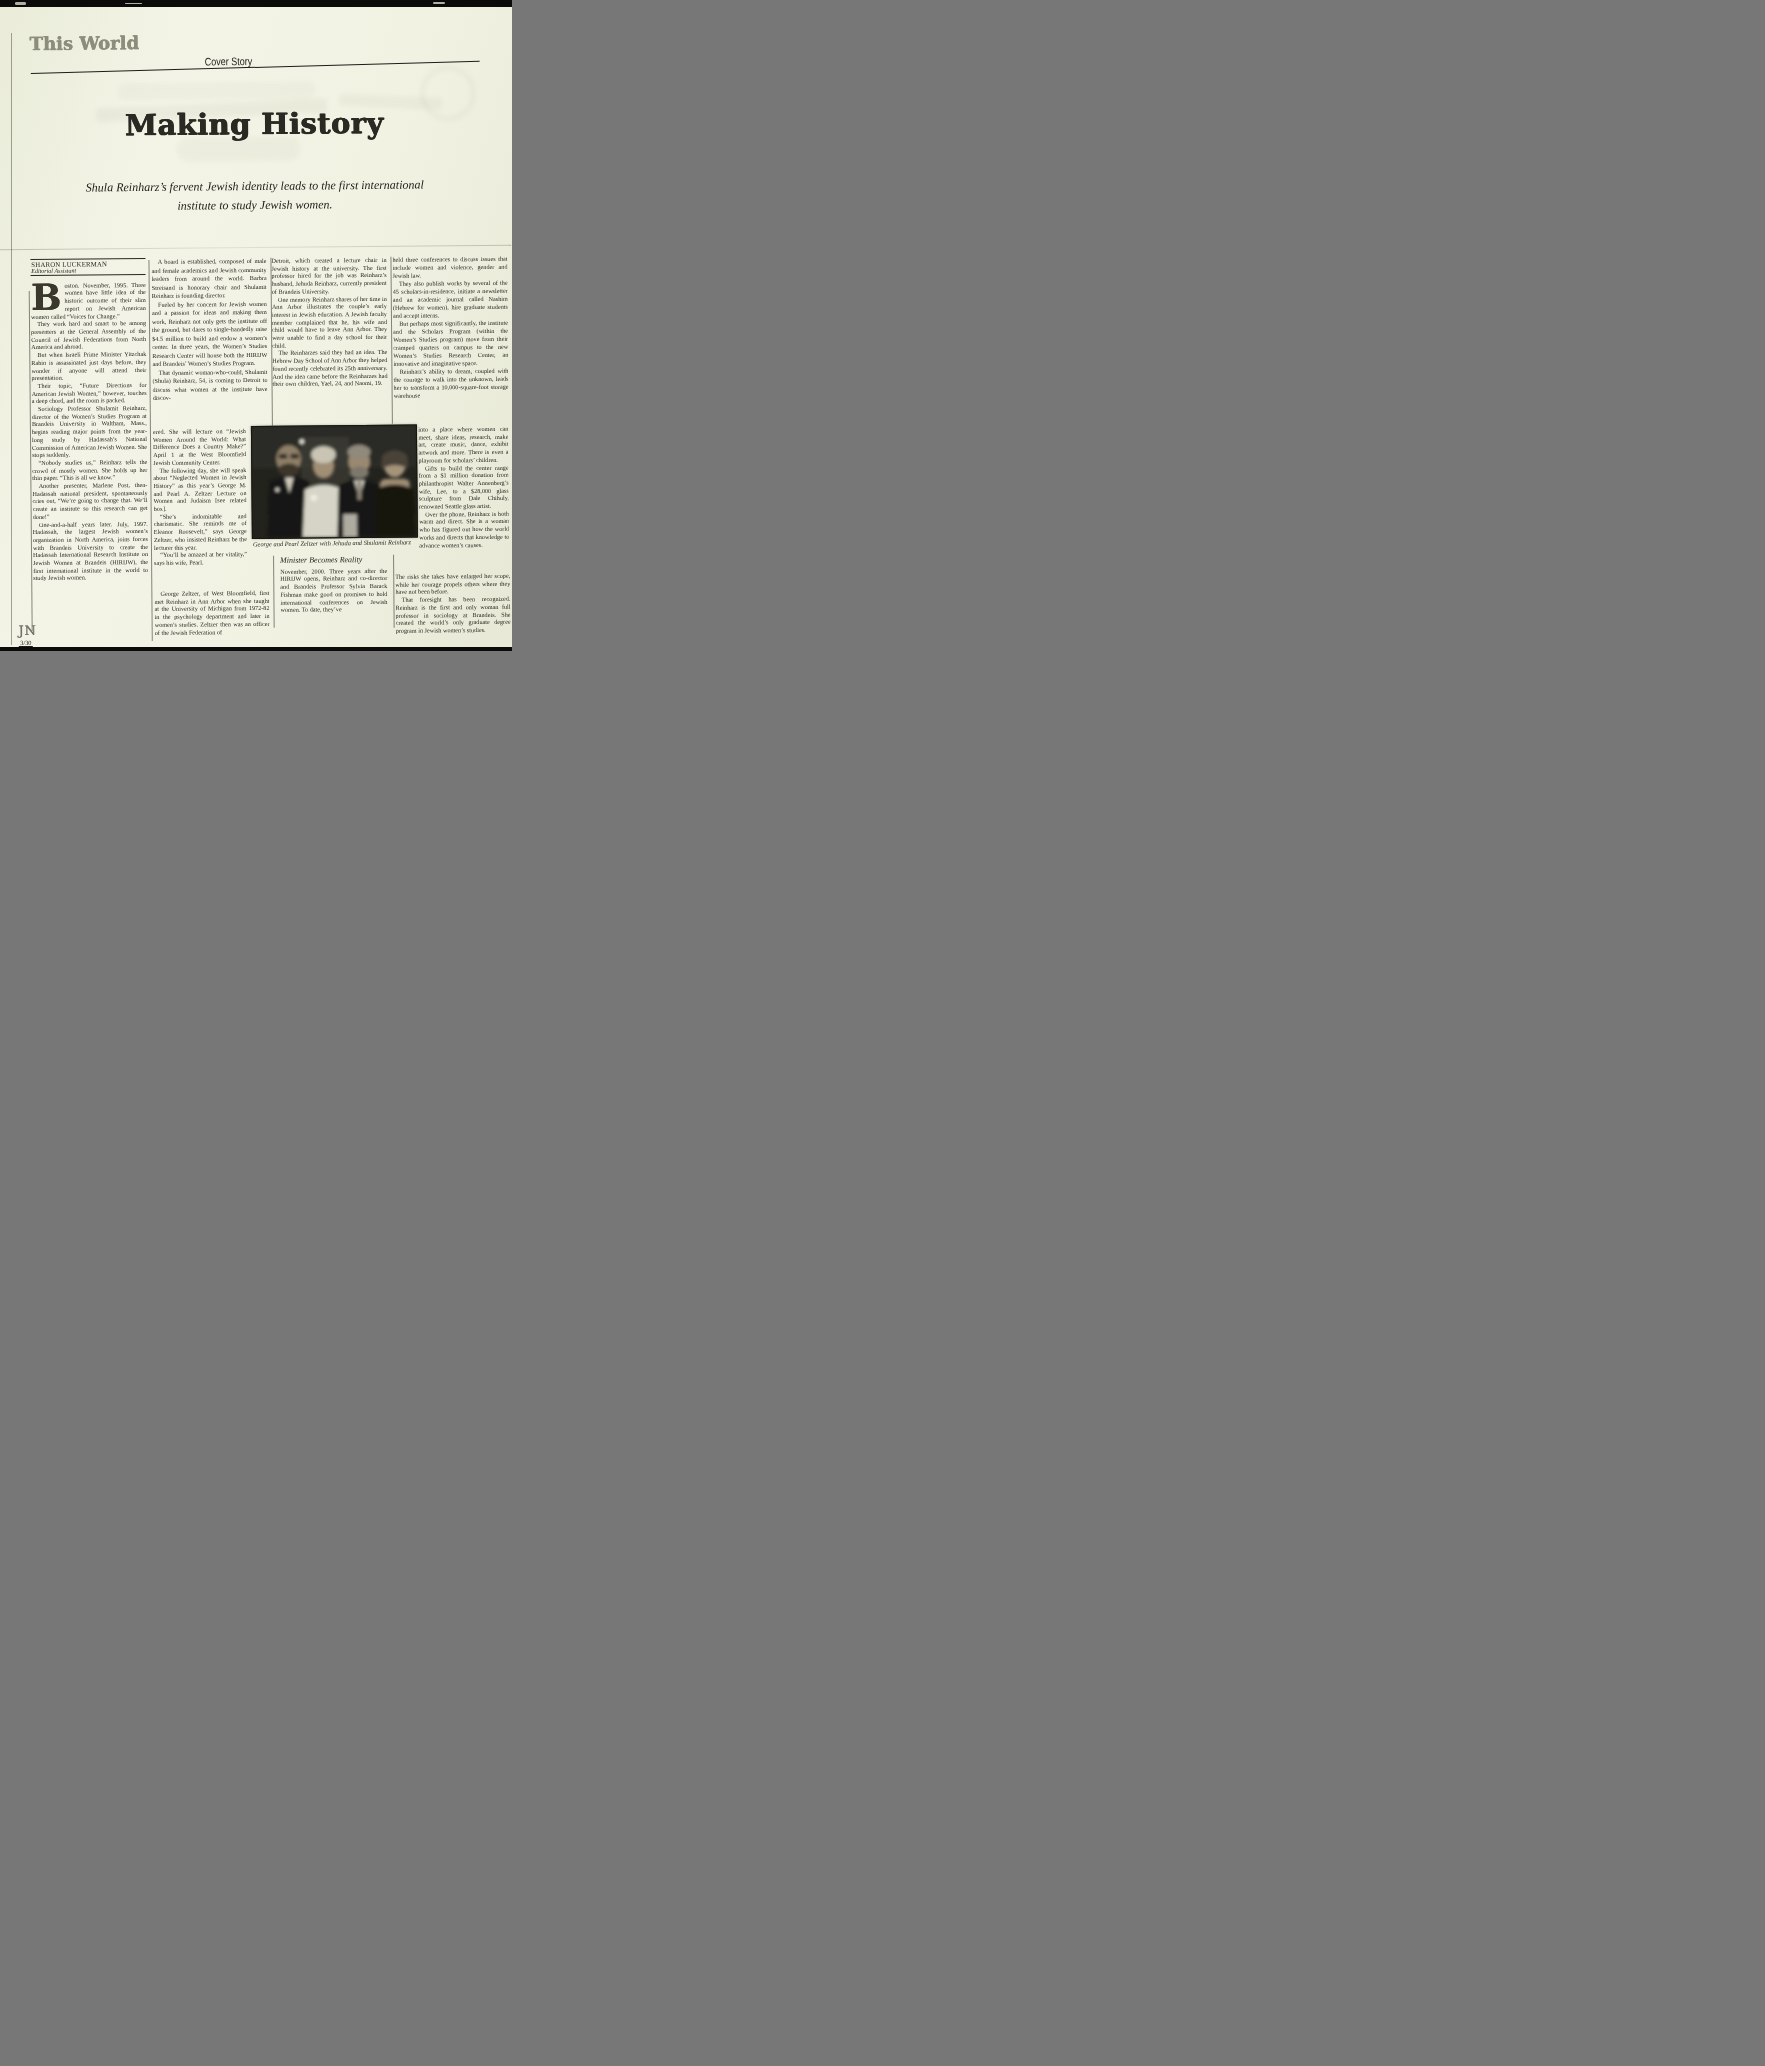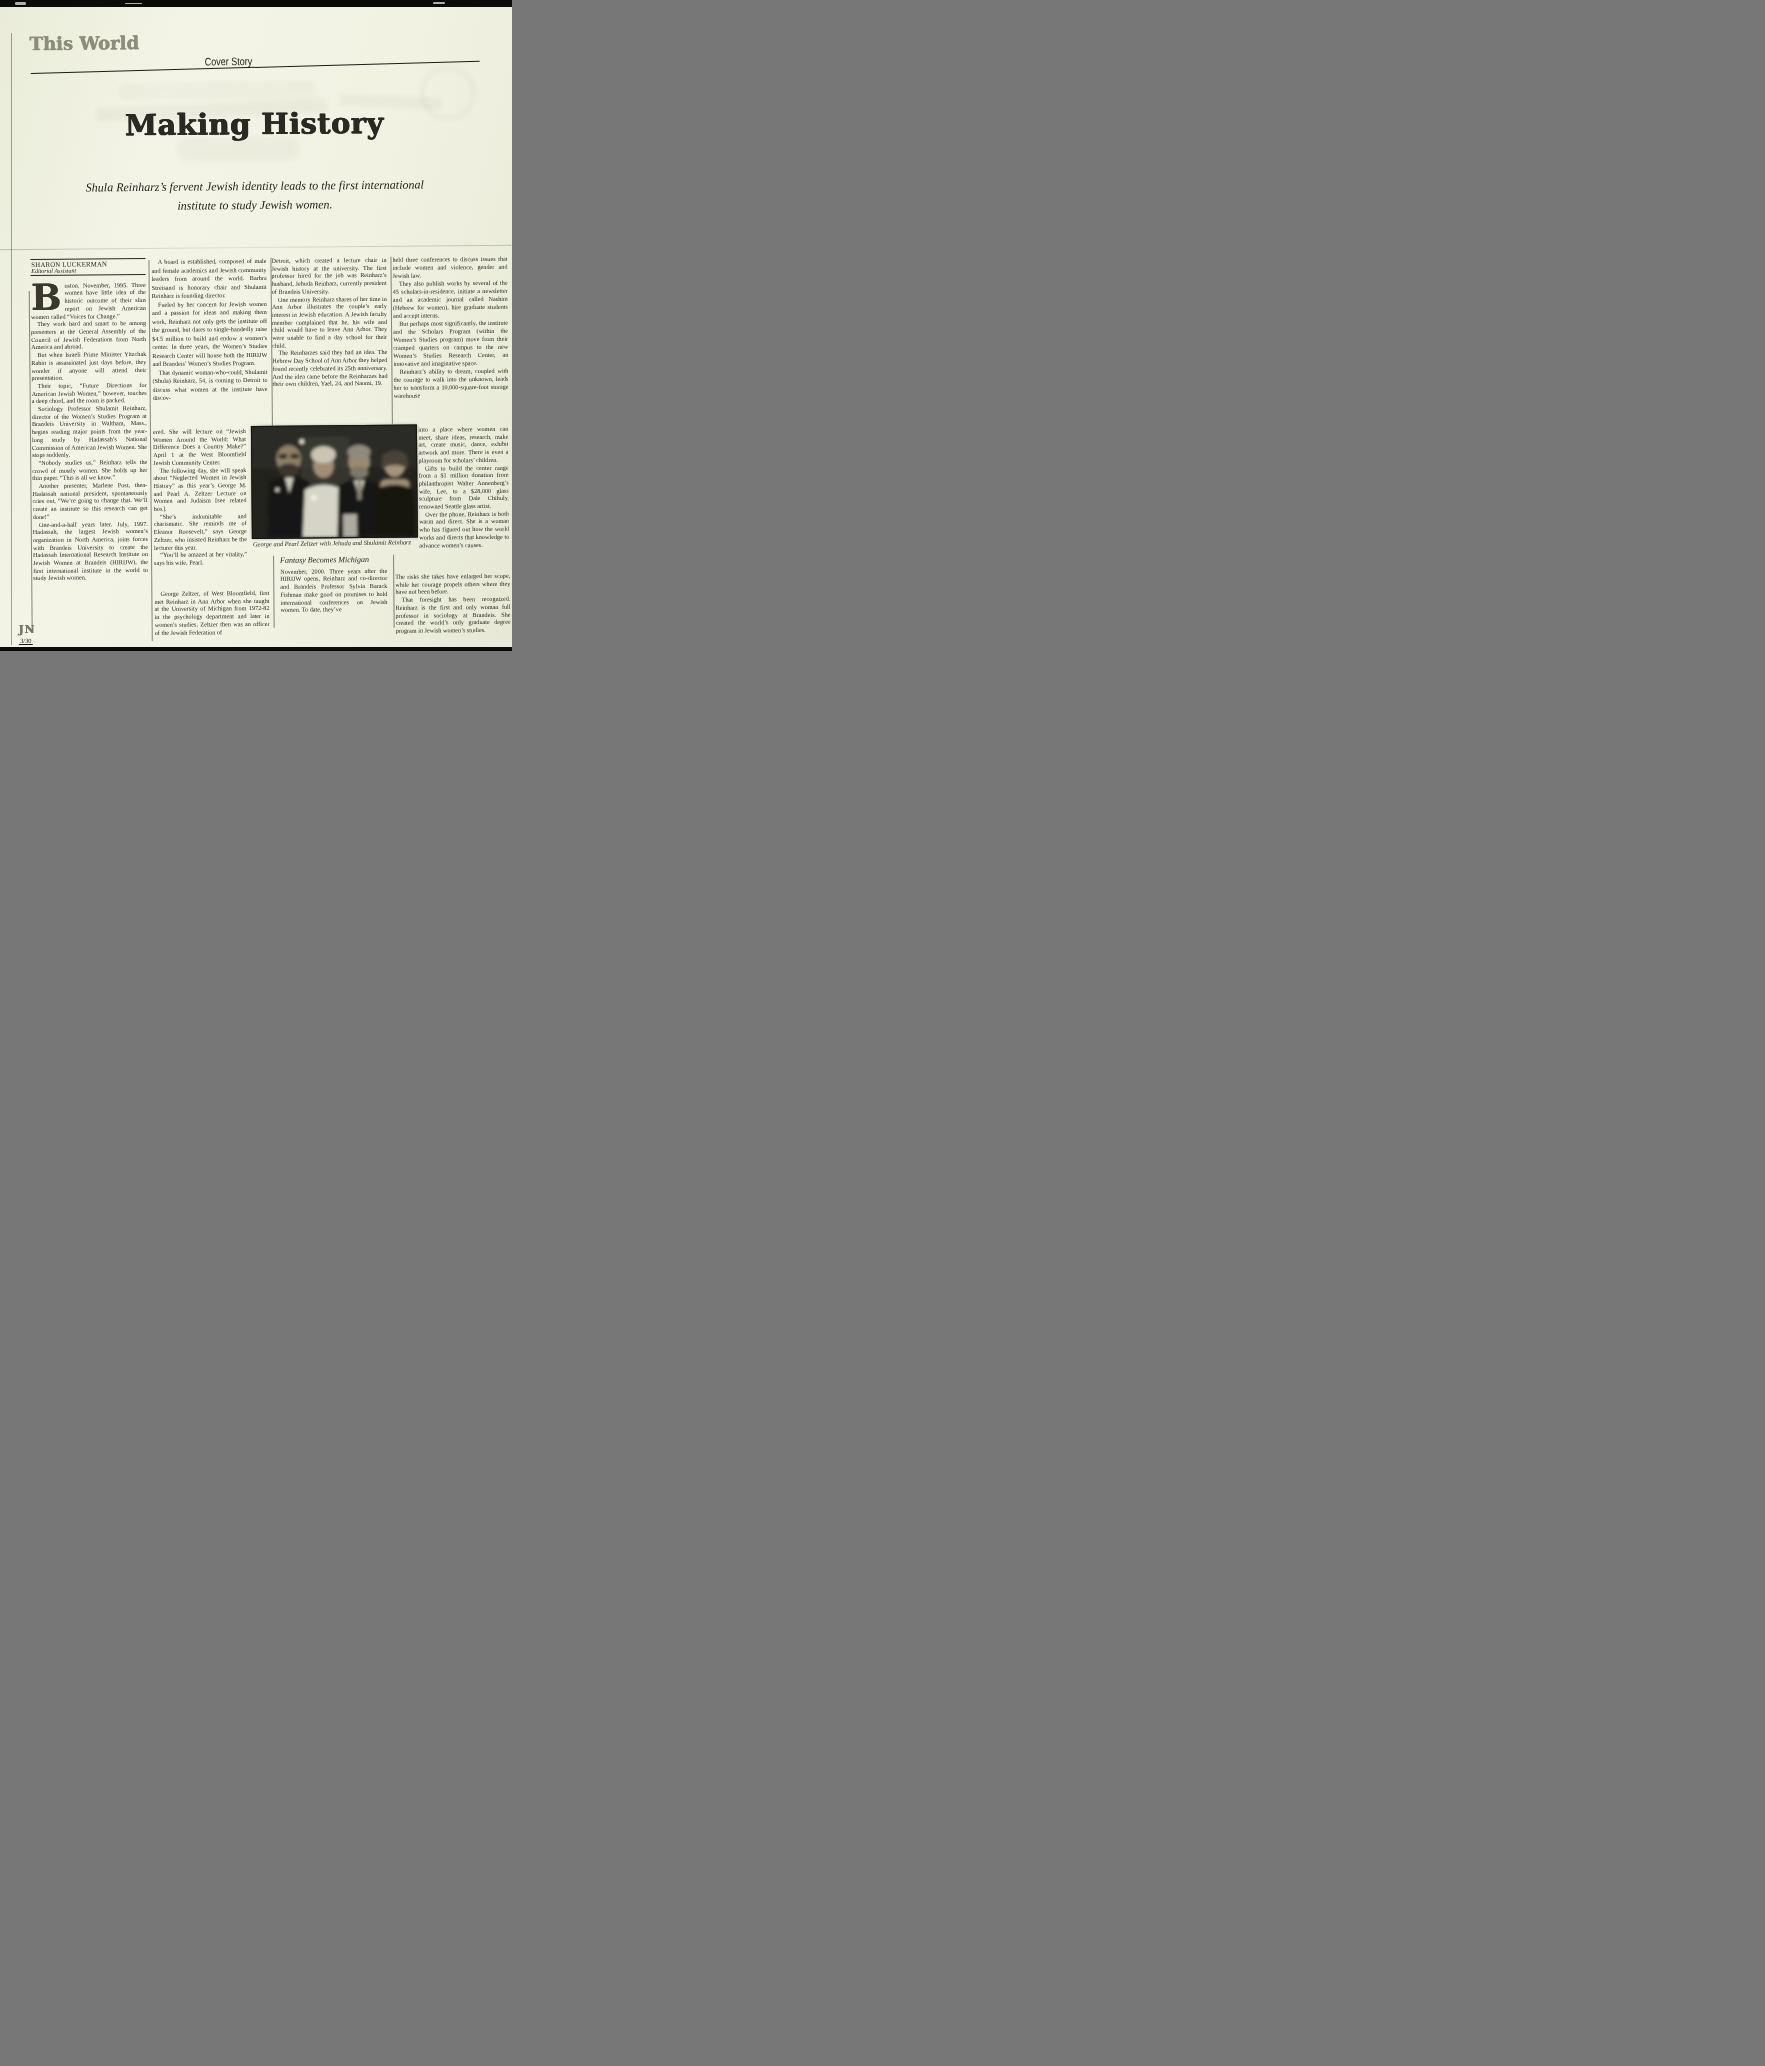--- a/index.html
+++ b/index.html
@@ -77,21 +77,21 @@
     background:#22221d;border:0.4px solid #161612;box-shadow:0 0 2.5px rgba(40,40,30,.4);}
   .photo svg{display:block;width:100%;height:100%;}
   .caption{position:absolute;left:251px;top:540px;width:167px;
     font-style:italic;font-size:6.4px;color:#1f1f1b;transform:rotate(-0.3deg);}
   
   .sidebar{position:absolute;left:278px;top:556px;width:107px;}
   .sidebar-heading{font-style:italic;font-size:8px;margin:0 0 2.5px 0;color:#1e1e1a;}
   .sidebar-body{margin:0;font-size:6.2px;line-height:7.8px;text-align:justify;}
   
   .stamp{position:absolute;left:15.7px;top:621px;color:#20201c;}
-  .stamp-logo{font-family:"DejaVu Serif",serif;font-weight:bold;font-size:11px;color:#75756a;
+  .stamp-logo{font-family:"DejaVu Serif",serif;font-weight:normal;font-size:13px;color:#75756a;
     letter-spacing:0.8px;text-shadow:0.4px 0 0 #75756a;}
   .stamp-md{font-size:6.4px;padding:0.8px 0.8px 0.4px 1.7px;border-bottom:0.8px solid #1c1c18;display:inline-block;}
   .stamp-yr{font-size:6.4px;padding:0.4px 0 0 0.8px;}
 </style>
 </head>
 <body>
 
 <div class="page">
   <div class="scanbar-top"></div>
   <div class="smudge" style="left:15px;top:1.7px;width:10.7px;height:2.9px;"></div>
@@ -224,21 +224,21 @@
           <ellipse cx="344" cy="94" rx="26" ry="30" fill="#a5937a"></ellipse>
           <path d="M314 72 Q344 46 374 72 L376 104 Q344 84 312 104 Z" fill="#4a4238"></path>
           <rect x="308" y="128" width="72" height="28" rx="13" fill="#9d8c73"></rect>
           <path d="M300 152 Q344 132 390 154 L394 268 L296 268 Z" fill="#131310"></path>
         </g>
       </svg>
     </div>
     <div class="caption">George and Pearl Zeltzer with Jehuda and Shulamit Reinharz</div>
 
     <div class="sidebar">
-      <div class="sidebar-heading">Fantasy Becomes Michigan</div>
+      <div class="sidebar-heading">Minister Becomes Reality</div>
       <p class="sidebar-body">November, 2000. Three years after the HIRIJW opens, Reinharz and co-director and Brandeis Professor Sylvia Barack Fishman make good on promises to hold international conferences on Jewish women. To date, they’ve</p>
     </div>
 
     <div class="stamp">
       <div class="stamp-logo">JN</div>
       <div class="stamp-md">3/30</div>
       <div class="stamp-yr">2001</div>
       
     </div>
 

